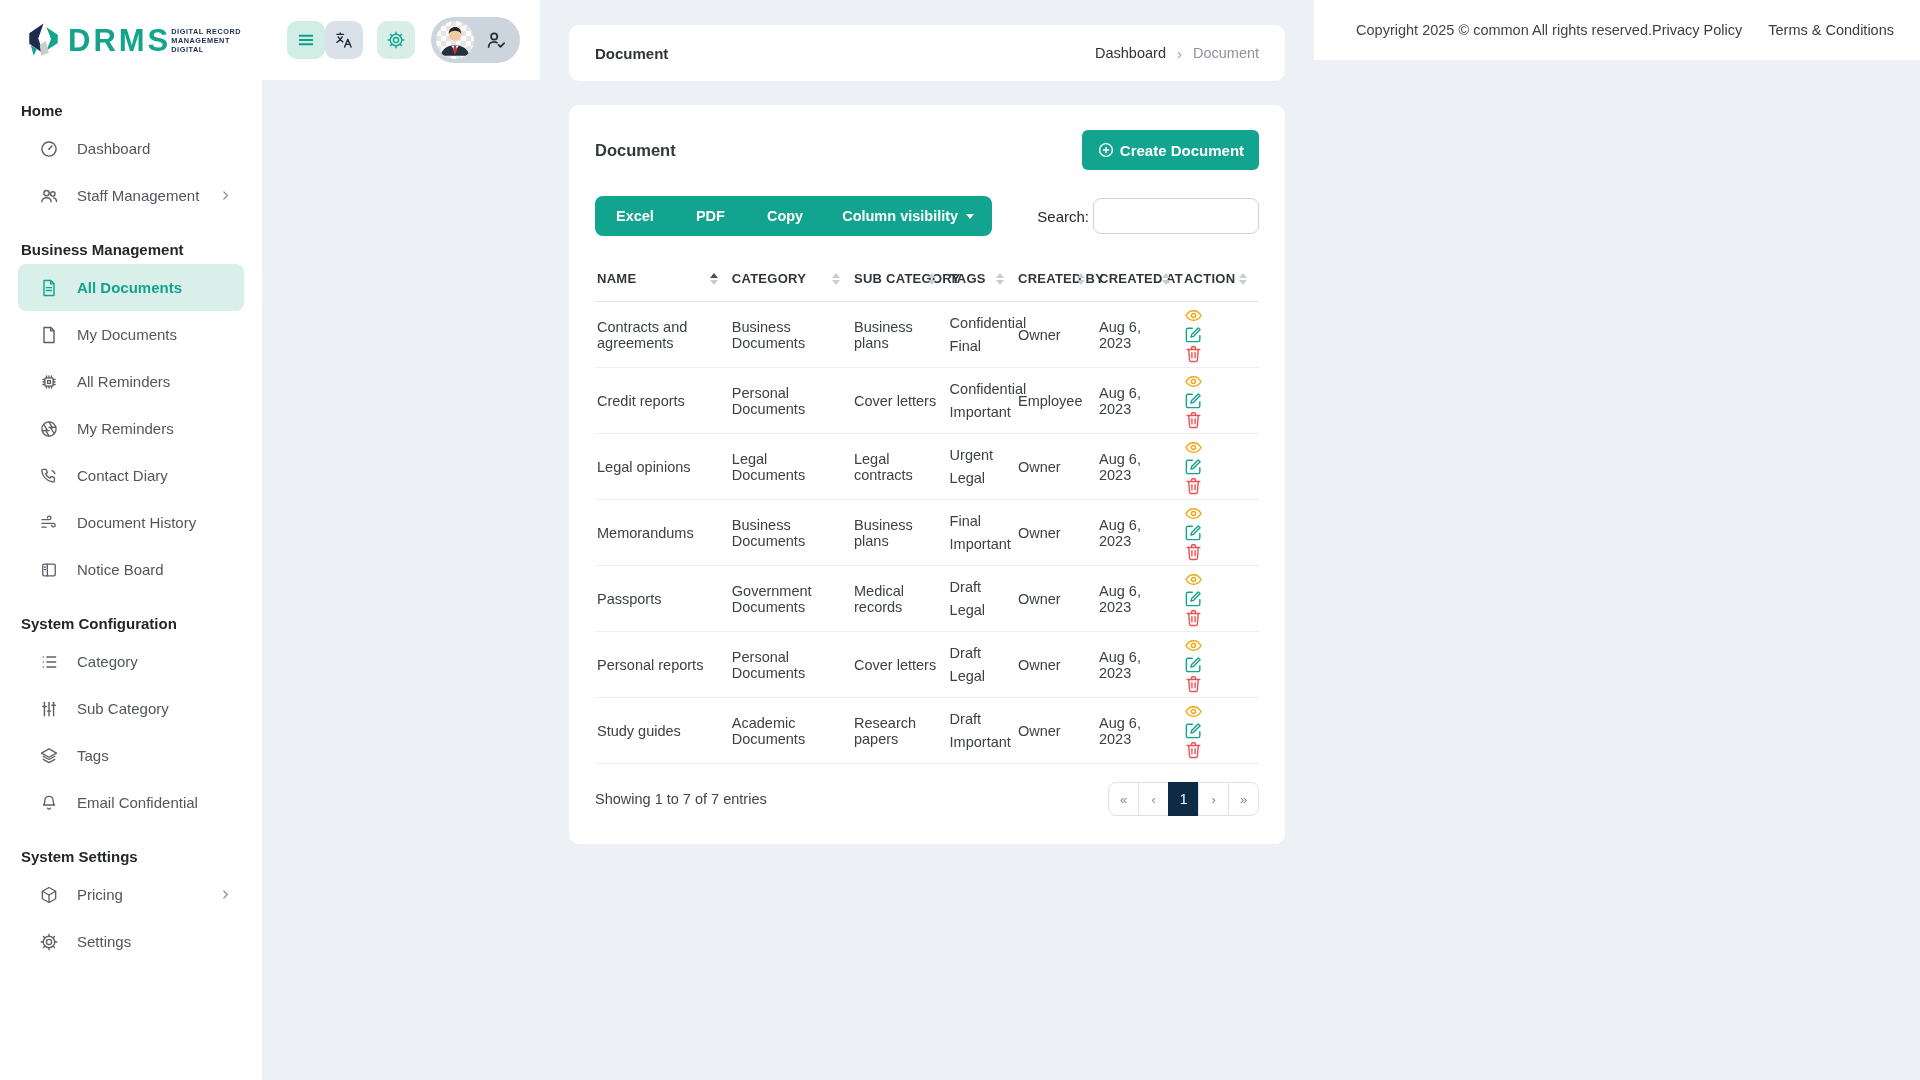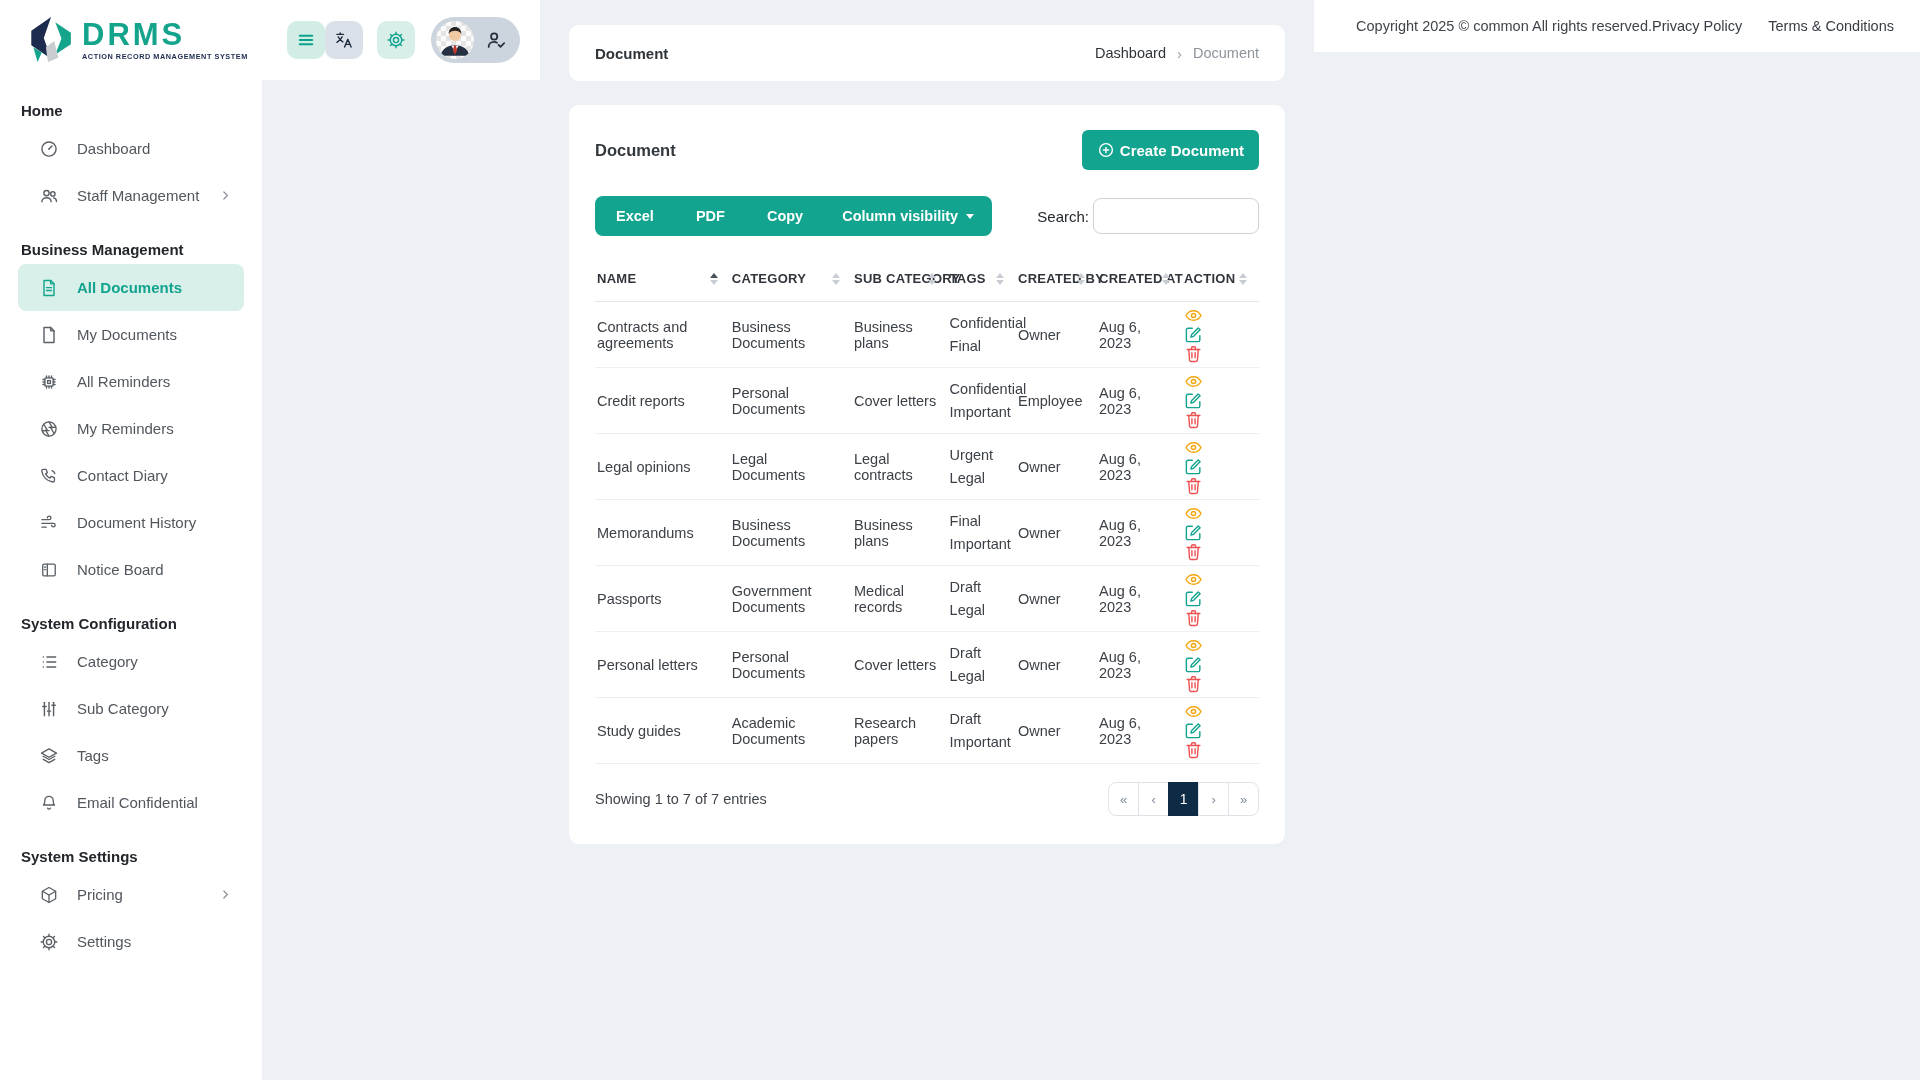--- a/index.html
+++ b/index.html
@@ -12,21 +12,21 @@
     --del:#ee5253;
   }
   *{box-sizing:border-box;margin:0;padding:0}
   body{width:1920px;height:1080px;overflow:hidden;font-family:"Liberation Sans",sans-serif;background:#fff}
   .app{display:flex;width:100%;height:100%}
 
   
   .sidebar{width:262px;flex-shrink:0;background:#fff;overflow:hidden}
   .logo-wrap{height:80px;display:flex;align-items:center;padding-left:24px;gap:8px}
   .logo-mark{width:50px;height:52px}
-  .logo-text-box{display:flex;flex-direction:column}
+  .logo-text-box{display:flex;flex-direction:row}
   .logo-name{font-size:31px;font-weight:800;letter-spacing:3px;color:#14a38b;line-height:1}
   .logo-tag{font-size:7.3px;letter-spacing:.55px;color:#1d2b4f;font-weight:700;margin-top:2px}
   .section-title{font-size:15px;font-weight:700;color:#23272b;padding:0 0 0 21px;margin-top:22px;margin-bottom:6px}
   .nav-item{display:flex;align-items:center;height:47px;margin:0 18px;padding-left:20px;border-radius:8px;color:#51575d;font-size:15px;cursor:pointer}
   .nav-item .ic{width:22px;height:22px;margin-right:17px;display:flex;align-items:center;justify-content:center;color:#5a6066;flex-shrink:0}
   .nav-item .ic svg{width:20px;height:20px}
   .nav-item.active{background:var(--accent-light);color:var(--accent);font-weight:700}
   .nav-item.active .ic{color:var(--accent)}
   .nav-item .chev{margin-left:auto;margin-right:12px;color:#8a9096;display:flex}
   .nav-item .chev svg{width:13px;height:13px}
@@ -86,41 +86,41 @@
   .act.del{color:var(--del)}
 
   .table-foot{display:flex;justify-content:space-between;align-items:center;margin-top:18px}
   .summary{font-size:14.5px;color:#3f454b}
   .pager{display:flex}
   .page-btn{min-width:31px;height:34px;border:1px solid #dfe3e8;background:#fff;color:#7c8a9a;font-size:13px;display:flex;align-items:center;justify-content:center;cursor:pointer;margin-left:-1px;padding:0 8px}
   .page-btn:first-child{border-radius:8px 0 0 8px;margin-left:0}
   .page-btn:last-child{border-radius:0 8px 8px 0}
   .page-btn.active{background:var(--pag-active);color:#fff;border-color:var(--pag-active);font-size:14px}
 
-  .footer{height:52px;background:#fff;display:flex;align-items:center;justify-content:space-between;padding:0 26px 0 42px;flex-shrink:0}
+  .footer{height:60px;background:#fff;display:flex;align-items:center;justify-content:space-between;padding:0 26px 0 42px;flex-shrink:0}
   .footer-copy{font-size:14.5px;color:#3f454b}
   .footer-links{display:flex;gap:26px}
   .footer-link{font-size:14.5px;color:#373d43;cursor:pointer}
 </style>
 </head>
 <body>
 
 <div class="app">
 
   <aside class="sidebar">
     <div class="logo-wrap">
       <svg class="logo-mark" viewBox="0 0 48 48">
         <path fill="#1d2b4f" d="M26 2 L7 15 L7 29 L26 42 L19 22 Z"></path>
         <path fill="#14a38b" d="M30 7 L45 17 L45 28 L30 38 L36 22.5 Z"></path>
         <path fill="#c9ccd1" d="M21 31 L29 25 L33 41 L23 45 Z"></path>
         <path fill="#14a38b" d="M9 31 L17 36 L13 45 Z"></path>
       </svg>
       <div class="logo-text-box">
         <div class="logo-name">DRMS</div>
-        <div class="logo-tag">ACTION RECORD MANAGEMENT SYSTEM</div>
+        <div class="logo-tag">DIGITAL RECORD MANAGEMENT DIGITAL</div>
       </div>
     </div>
 
     <nav>
       <div class="section-title">Home</div>
 
       <div class="nav-item">
         <span class="ic">
           <svg viewBox="0 0 24 24" fill="none" stroke="currentColor" stroke-width="1.7" stroke-linecap="round">
               <circle cx="12" cy="12" r="8.5"></circle>
@@ -605,21 +605,21 @@
                       <path d="M9.5 7V5A1.5 1.5 0 0 1 11 3.5h2A1.5 1.5 0 0 1 14.5 5v2"></path>
                       <path d="M6 7l1 13.2A1.8 1.8 0 0 0 8.8 22h6.4a1.8 1.8 0 0 0 1.8-1.8L18 7"></path>
                       <line x1="10" y1="11" x2="10" y2="17.5"></line>
                       <line x1="14" y1="11" x2="14" y2="17.5"></line>
                     </svg>
       </span>
     </td>
   </tr>
 
   <tr>
-    <td>Personal letters</td>
+    <td>Personal reports</td>
     <td>Personal Documents</td>
     <td>Cover letters</td>
     <td class="tags-cell">
                   <div>Draft</div>
                   <div>Legal</div>
                 </td>
     <td>Owner</td>
     <td>Aug 6, 2023</td>
     <td>
       <span class="act view">

